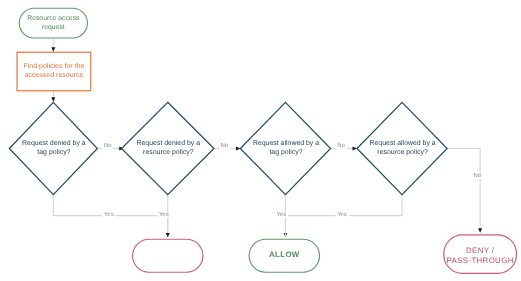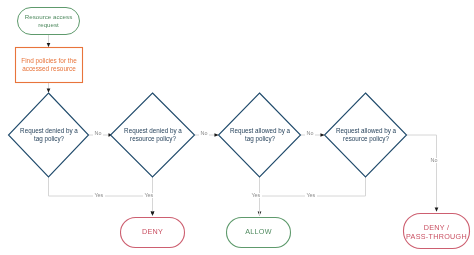--- a/index.html
+++ b/index.html
@@ -49,20 +49,21 @@
   }
   .lbl-deny {
     font-size: 7.2px;
     color: #c94f61;
     letter-spacing: 0.3px;
   }
   .lbl-allow {
     font-size: 7.2px;
     color: #4f8a5f;
     letter-spacing: 0.3px;
+    font-weight: bold;
   }
   .edge-label {
     position: absolute;
     font-size: 5.4px;
     color: #8a8a8a;
     background: #ffffff;
     padding: 0 1.5px;
     line-height: 1;
     pointer-events: none;
   }
@@ -135,21 +136,20 @@
 
   <div class="node-label lbl-decision" style="left:114px; top:121px; width:78px; height:28px;">Request denied by a
 resource policy?</div>
 
   <div class="node-label lbl-decision" style="left:221px; top:121px; width:78px; height:28px;">Request allowed by a
 tag policy?</div>
 
   <div class="node-label lbl-decision" style="left:327px; top:121px; width:78px; height:28px;">Request allowed by a
 resource policy?</div>
 
-  <div class="node-label lbl-deny" style="left:120px; top:217px; width:65px; height:31px;">DENY</div>
 
   <div class="node-label lbl-allow" style="left:226px; top:217px; width:65px; height:31px;">ALLOW</div>
 
   <div class="node-label lbl-deny" style="left:403px; top:213px; width:67px; height:40px;">DENY /
 PASS-THROUGH</div>
 
   <div class="edge-label" style="left:93px; top:131px;">No</div>
 
   <div class="edge-label" style="left:199px; top:131px;">No</div>
 

